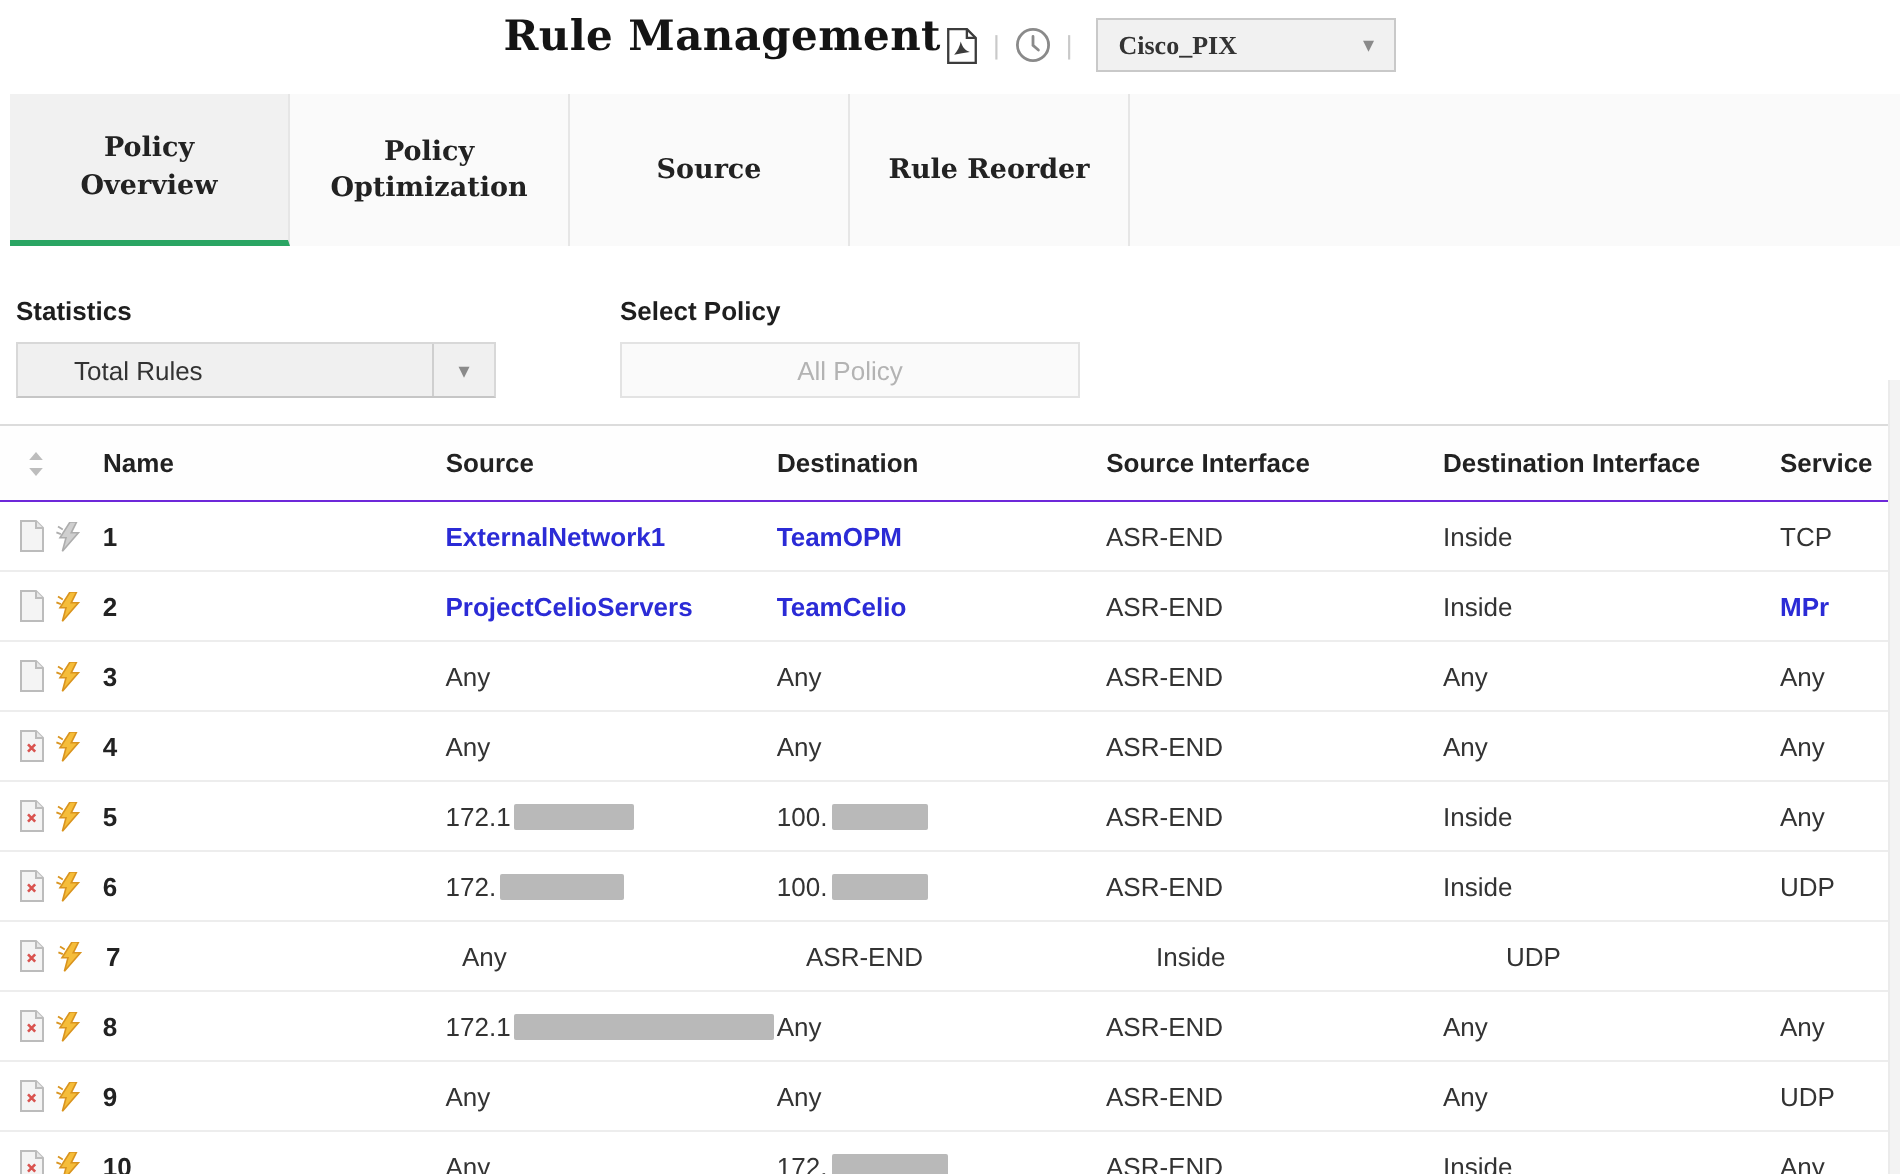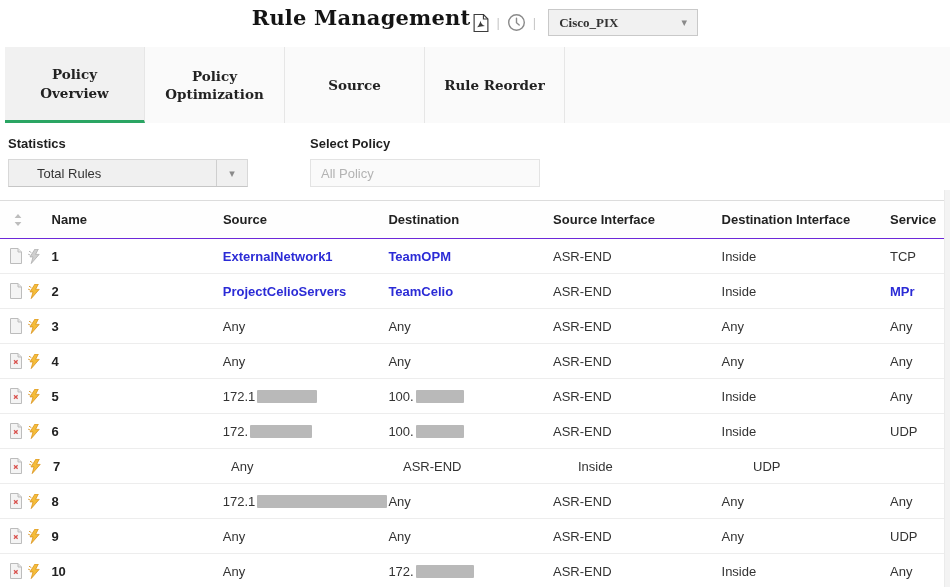--- a/index.html
+++ b/index.html
@@ -24,32 +24,32 @@
   .tabstrip{display:flex;background:#fafafa;height:76px;margin:5px 0 0 5px;}
   .tab{
     width:140px;box-sizing:border-box;padding:0 12px;display:flex;align-items:center;justify-content:center;
     text-align:center;font:700 13.5px "DejaVu Serif",serif;color:#222;
     border-right:1px solid #e6e6e6;cursor:pointer;line-height:1.35;
   }
   .tab.active{background:#f1f1f1;border-bottom:3px solid #2aa563;}
   .tab-filler{flex:1;}
   
   .filters{display:flex;padding:13px 8px 0 8px;}
-  .filter label{display:block;font-weight:700;font-size:13px;color:#1e1e1e;margin:0 0 8px 0;}
+  .filter label{display:block;font-weight:700;font-size:13px;color:#1e1e1e;margin:12px 0 8px 0;}
   .filter.stat{width:240px;}
   .filter.policy{margin-left:62px;}
   .stat-select{
     width:240px;height:28px;background:#f0f0f0;border:1px solid #d8d8d8;border-bottom-color:#c6c6c6;
     display:flex;align-items:center;box-sizing:border-box;cursor:pointer;
   }
   .stat-select .val{flex:1;padding:0 28px;font-size:13px;color:#333;}
   .stat-select .caret-box{width:30px;height:100%;border-left:1px solid #cfcfcf;display:flex;align-items:center;justify-content:center;color:#8a8a8a;font-size:11px;}
   .policy-input{
     width:230px;height:28px;background:#fafafa;border:1px solid #e3e3e3;box-sizing:border-box;
-    padding:0 10px;font-size:13px;color:#333;font-family:"Liberation Sans",sans-serif;outline:none;
+    padding:0 10px;font-size:13px;color:#333;font-family:"Liberation Sans",sans-serif;outline:none;text-align:center;
   }
   .policy-input::placeholder{color:#b3b3b3;}
   
   .rule-table{margin-top:13px;border-top:1px solid #dcdcdc;}
   .thead{display:flex;align-items:center;height:37px;border-bottom:1px solid #6d28d9;background:#fefefe;
          font-weight:700;font-size:13px;color:#222;white-space:nowrap;}
   .trow{display:flex;align-items:center;height:34px;border-bottom:1px solid #ededed;background:#fff;
         font-size:13px;white-space:nowrap;}
   .c-sort{width:53px;box-sizing:border-box;padding-left:14px;display:flex;align-items:center;}
   .c-doc{width:28px;box-sizing:border-box;padding-left:9px;display:flex;align-items:center;}

